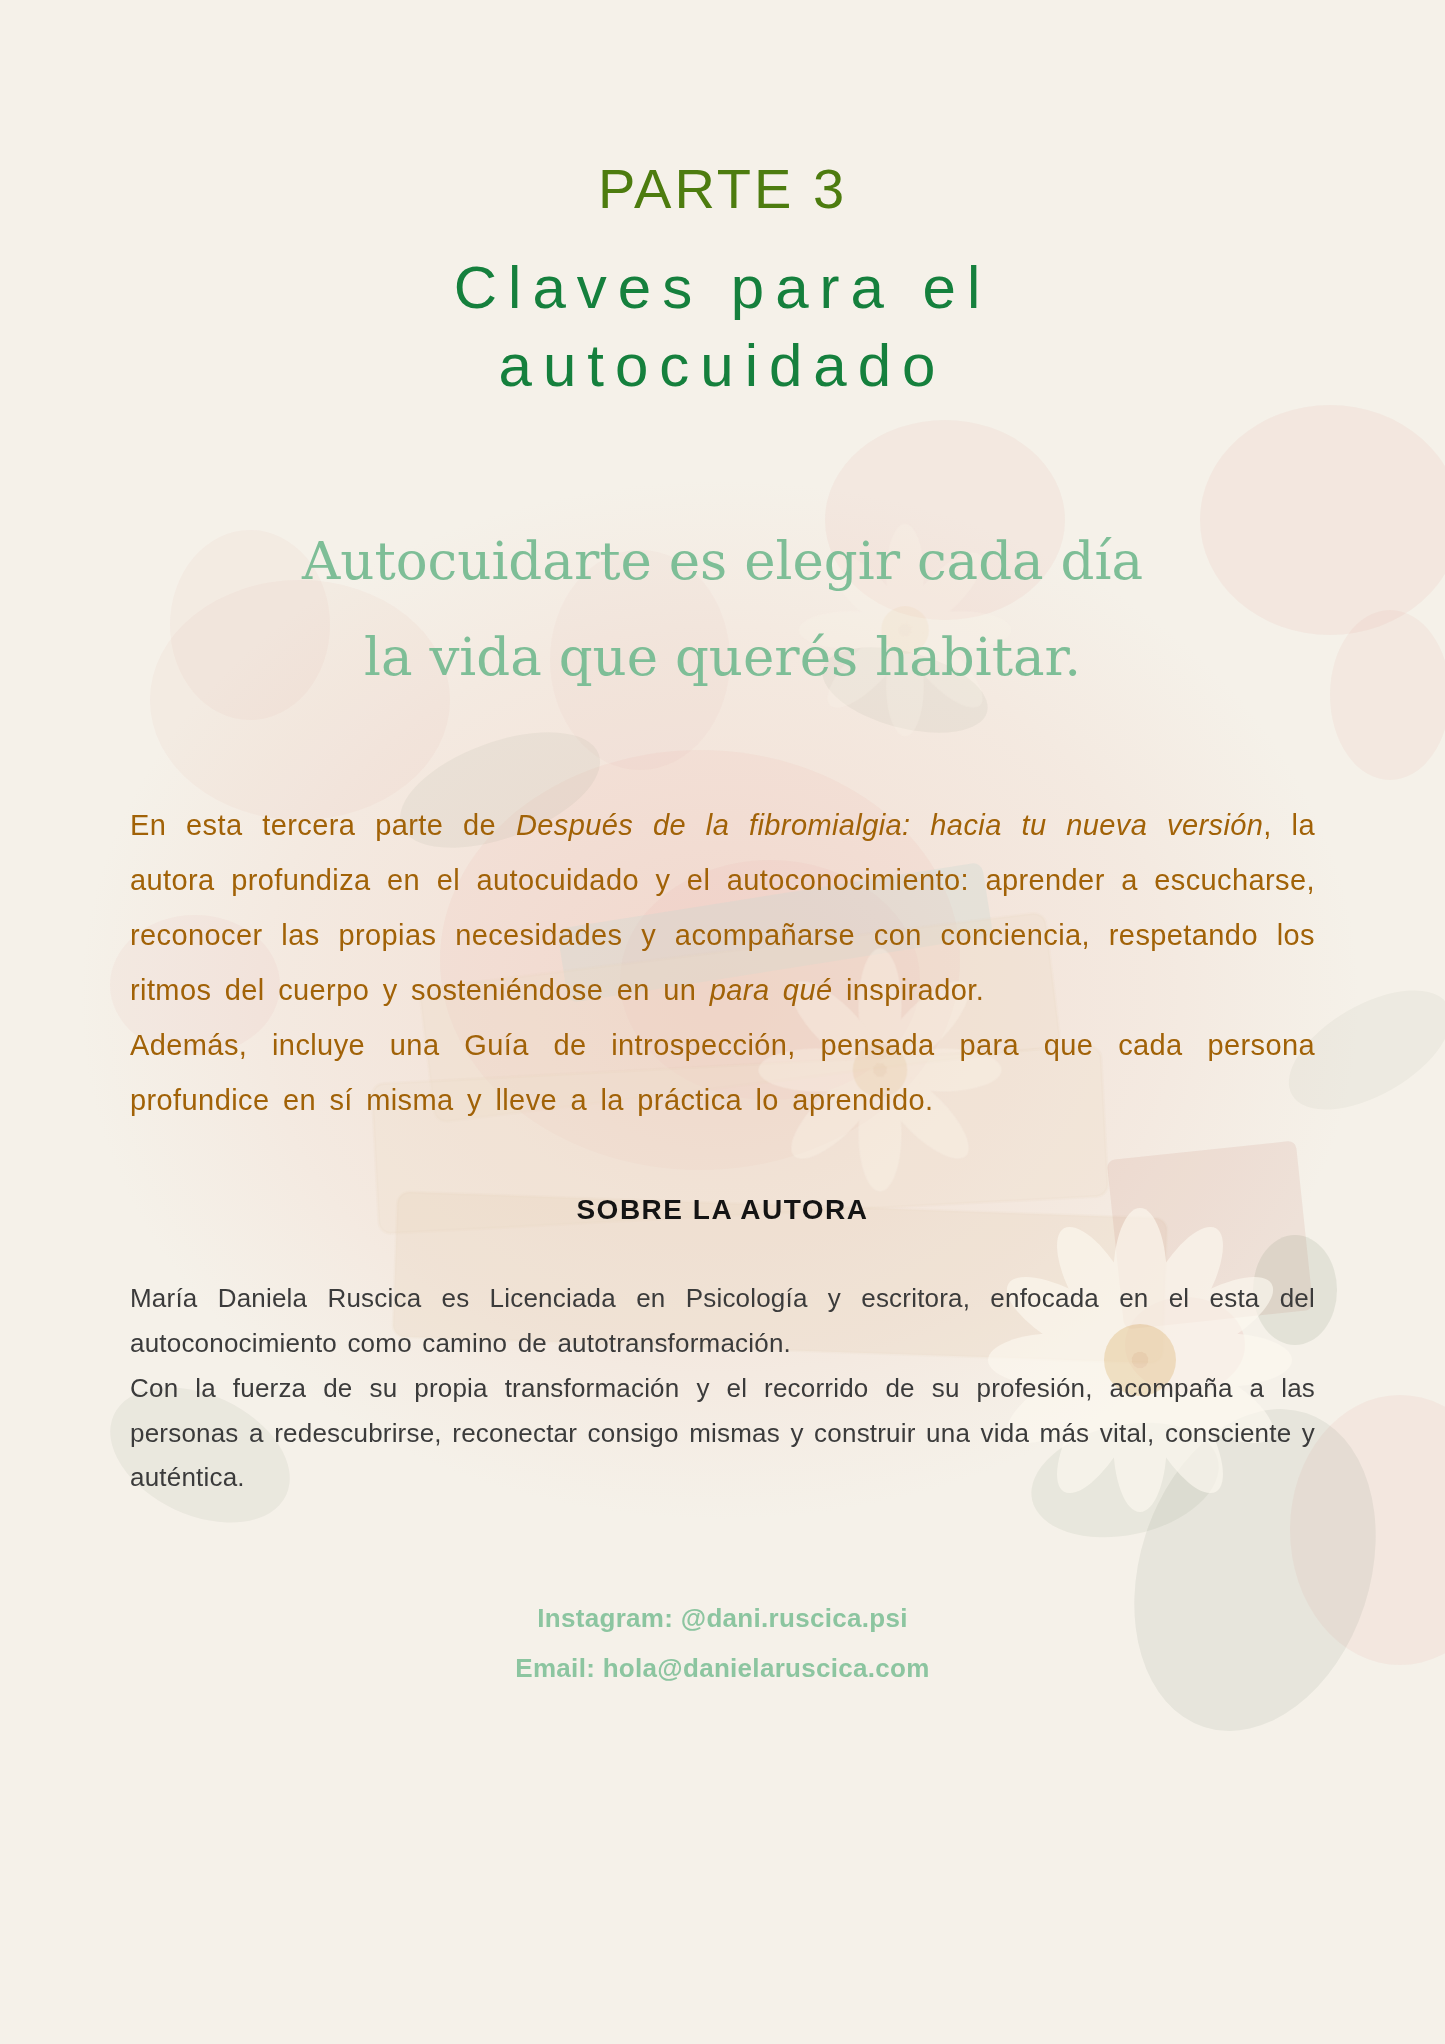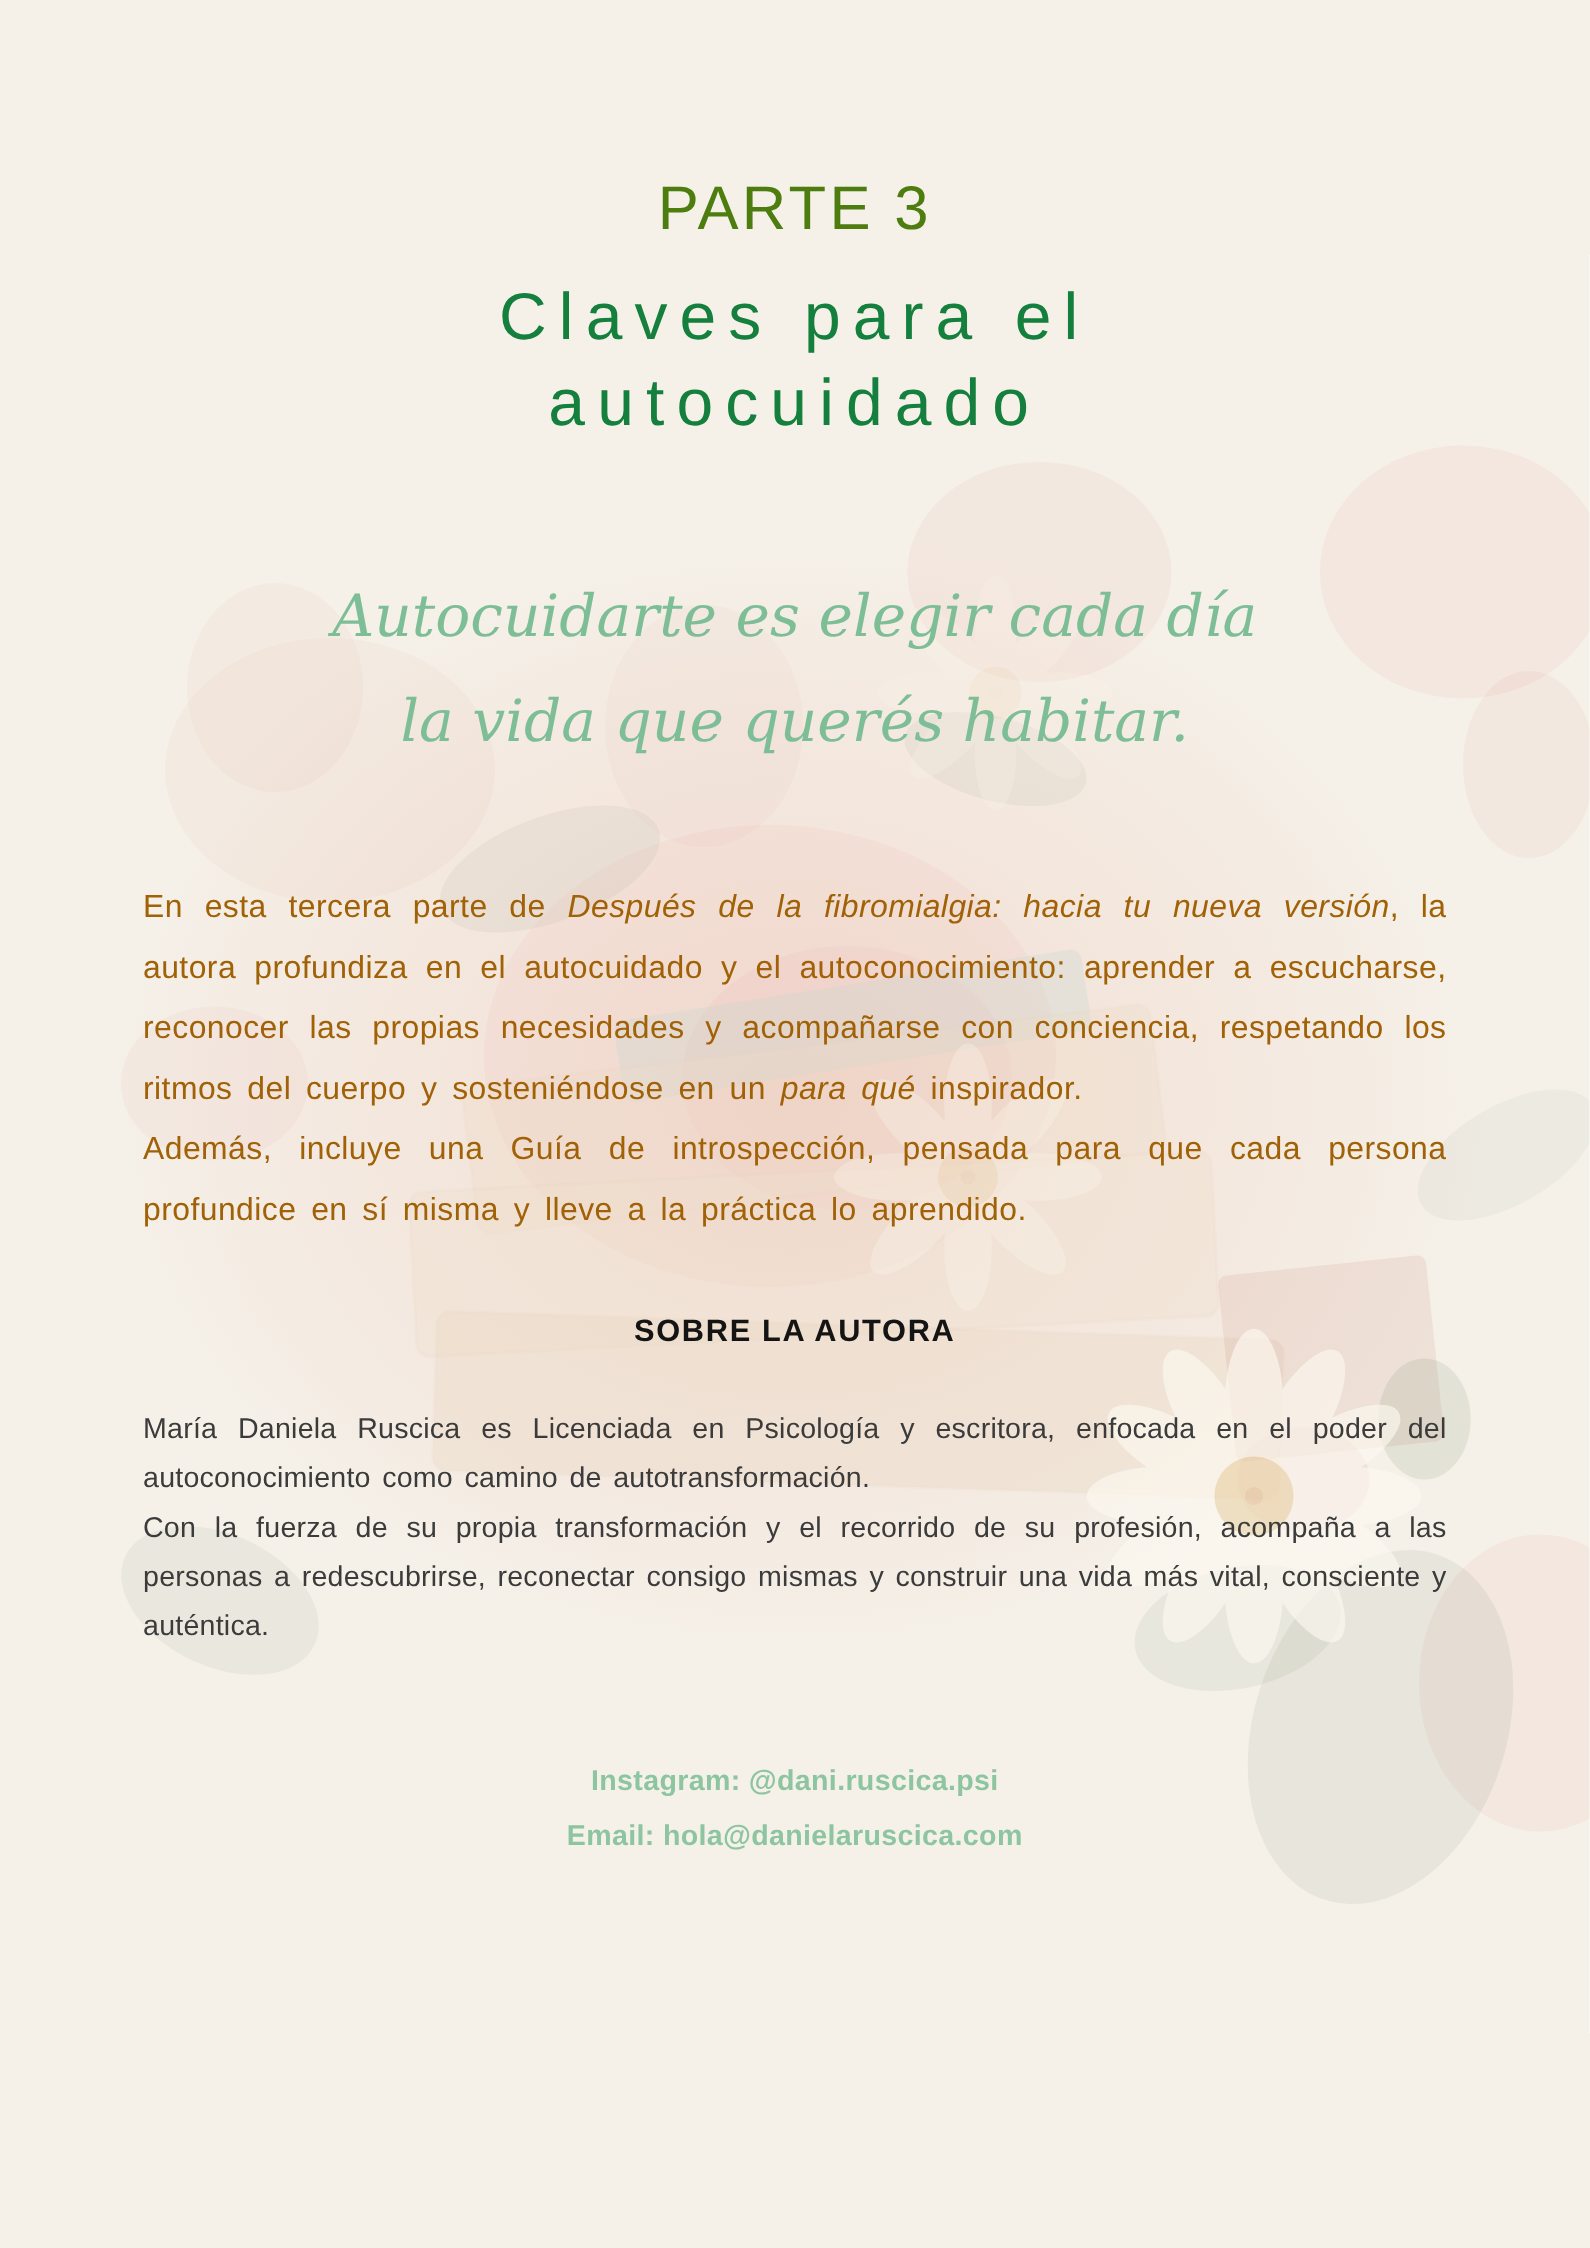--- a/index.html
+++ b/index.html
@@ -25,21 +25,20 @@
     text-align:center;
     font-size:60px;font-weight:400;
     letter-spacing:11px;
     line-height:1.3;
     color:#15803d;
   }
   .quote{
     margin:108px auto 0;
     text-align:center;
     font-family:"DejaVu Serif","Liberation Serif",serif;
-    font-style:italic;
     font-size:53px;
     line-height:1.82;
     color:#7EBE97;
   }
   .intro{
     width:1185px;
     margin:92px auto 0;
     font-size:29px;
     line-height:1.9;
     letter-spacing:0.4px;
@@ -188,21 +187,21 @@
     </div>
 
     <div class="intro">
       <p><span>En esta tercera parte de </span><em>Después de la fibromialgia: hacia tu nueva versión</em><span>, la autora profundiza en el autocuidado y el autoconocimiento: aprender a escucharse, reconocer las propias necesidades y acompañarse con conciencia, respetando los ritmos del cuerpo y sosteniéndose en un </span><em>para qué</em><span> inspirador.</span></p>
       <p>Además, incluye una Guía de introspección, pensada para que cada persona profundice en sí misma y lleve a la práctica lo aprendido.</p>
     </div>
 
     <div class="about-heading">SOBRE LA AUTORA</div>
 
     <div class="about">
-      <p>María Daniela Ruscica es Licenciada en Psicología y escritora, enfocada en el poder del autoconocimiento como camino de autotransformación.</p>
+      <p>María Daniela Ruscica es Licenciada en Psicología y escritora, enfocada en el esta del autoconocimiento como camino de autotransformación.</p>
       <p>Con la fuerza de su propia transformación y el recorrido de su profesión, acompaña a las personas a redescubrirse, reconectar consigo mismas y construir una vida más vital, consciente y auténtica.</p>
     </div>
 
     <div class="contact">
       <p>Instagram: @dani.ruscica.psi</p>
       <p>Email: hola@danielaruscica.com</p>
     </div>
 
   </div>
 </div>

